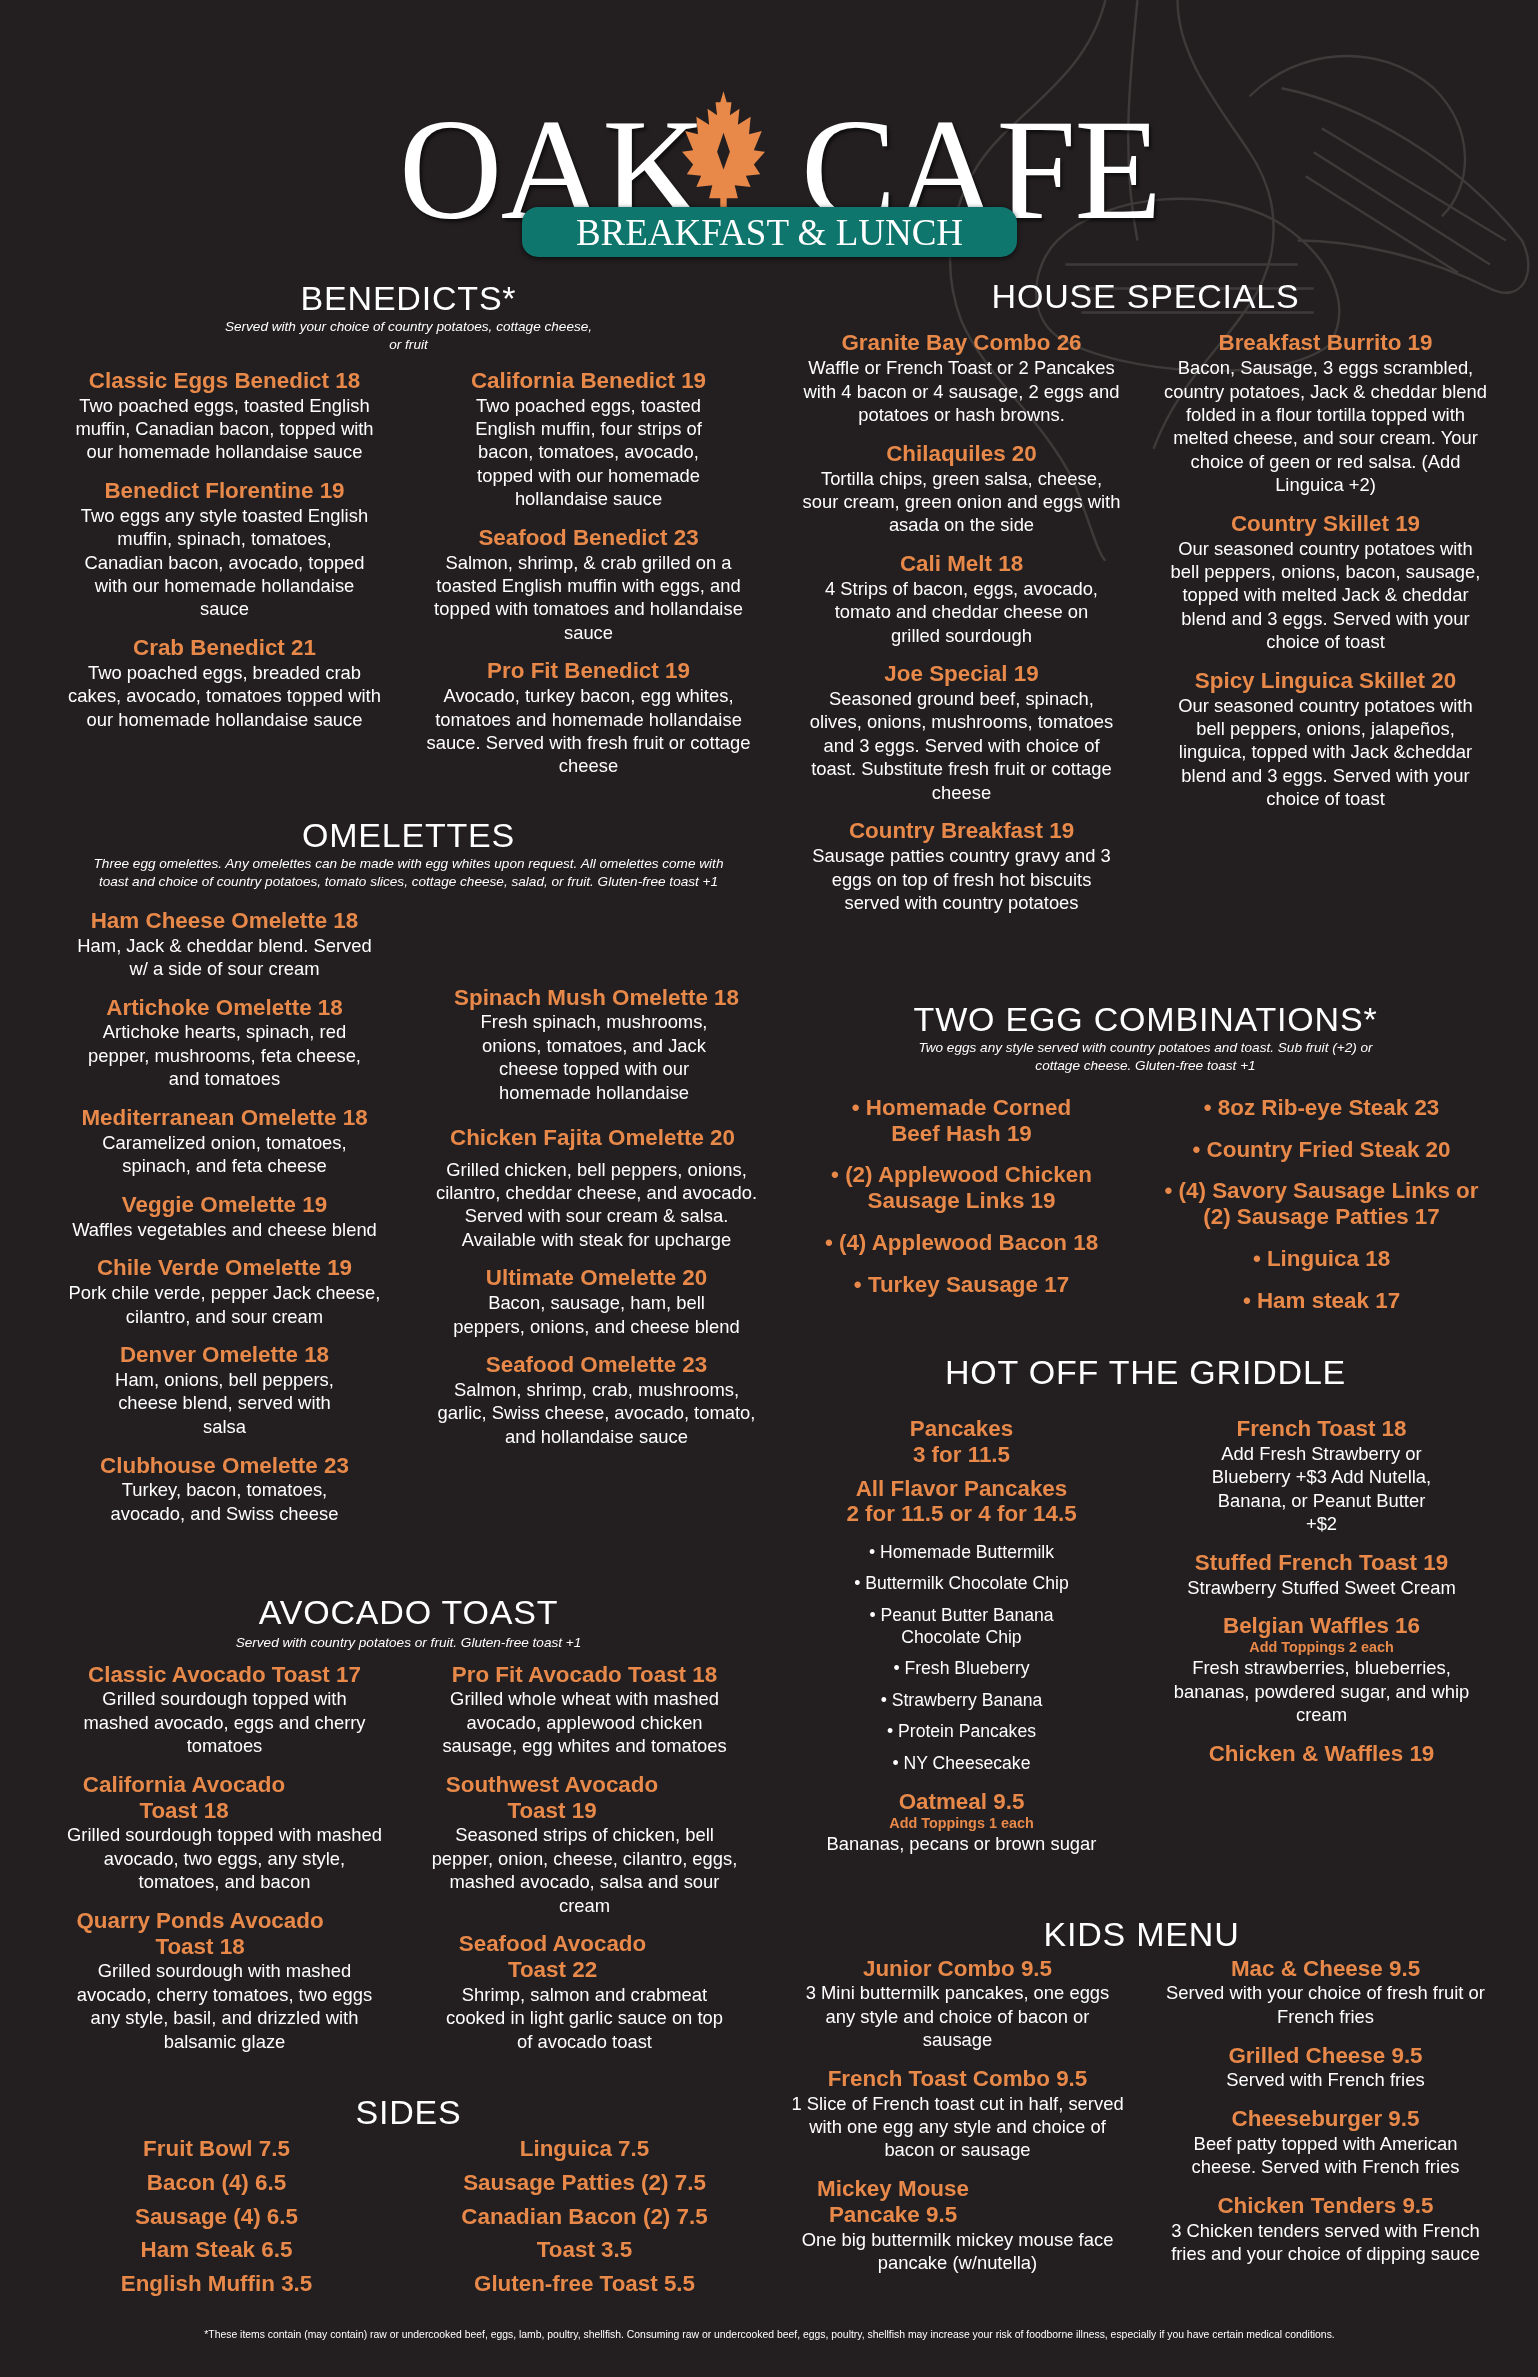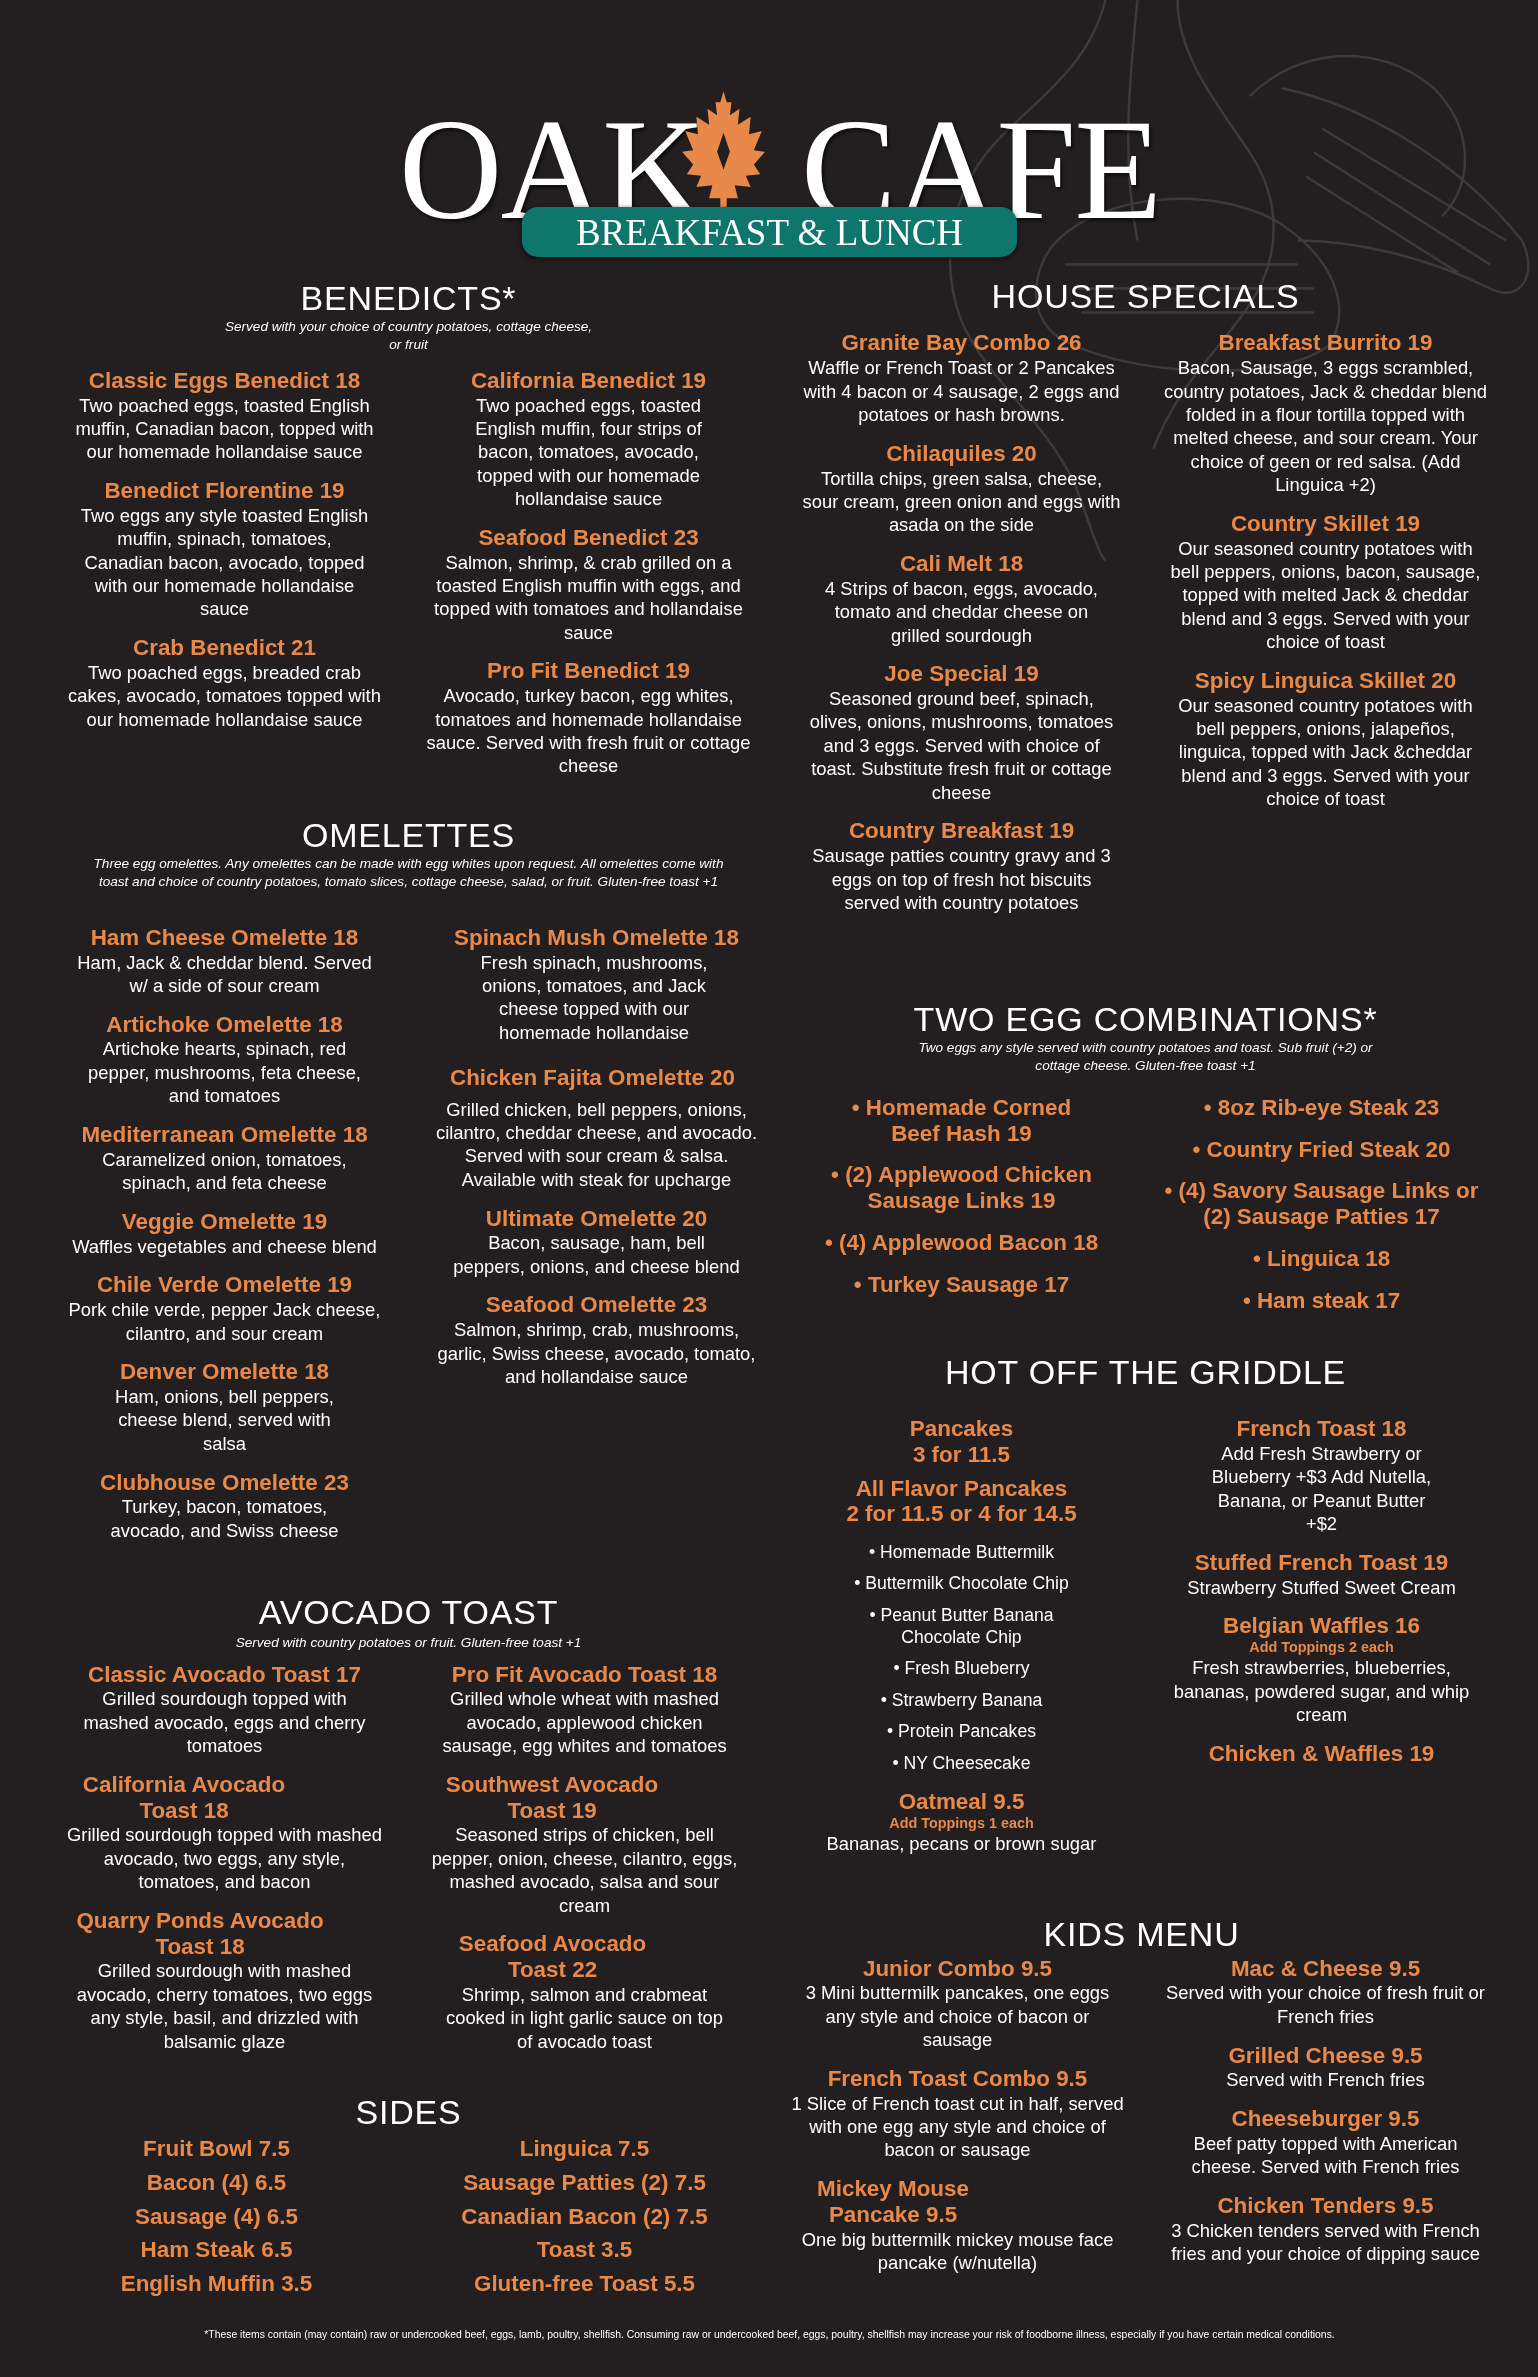--- a/index.html
+++ b/index.html
@@ -92,21 +92,21 @@
           <div class="item-name">Pro Fit Benedict 19</div>
           <div class="item-desc" style="width:329px;">Avocado, turkey bacon, egg whites, tomatoes and homemade hollandaise sauce. Served with fresh fruit or cottage cheese</div>
         </div>
     </div>
   </div>
 </div>
 
 <div class="section" style="left:48px; top:816px; width:721px;">
   <div class="sec-title">OMELETTES</div>
   <div class="sec-note" style="width:641px; margin:0 auto;">Three egg omelettes. Any omelettes can be made with egg whites upon request. All omelettes come with toast and choice of country potatoes, tomato slices, cottage cheese,  salad, or fruit.  Gluten-free toast +1</div>
-  <div class="cols" style="margin-top:33px;">
+  <div class="cols" style="margin-top:16px;align-items:center;">
     <div class="col" style="width:353px;">
       <div class="item">
           <div class="item-name">Ham Cheese Omelette 18</div>
           <div class="item-desc" style="width:313px;">Ham, Jack &amp; cheddar blend. Served w/ a side of sour cream</div>
         </div>
       <div class="item">
           <div class="item-name">Artichoke Omelette 18</div>
           <div class="item-desc" style="width:296px;">Artichoke hearts, spinach, red pepper, mushrooms, feta cheese, and tomatoes</div>
         </div>
       <div class="item">

